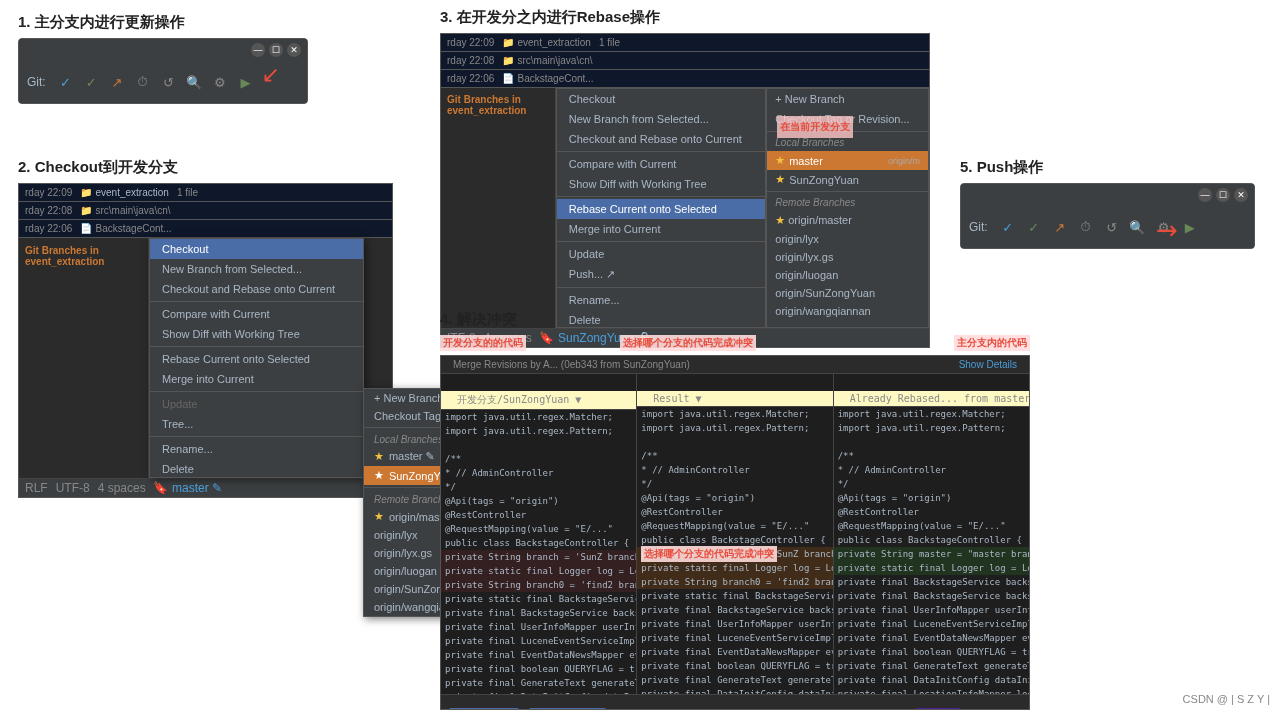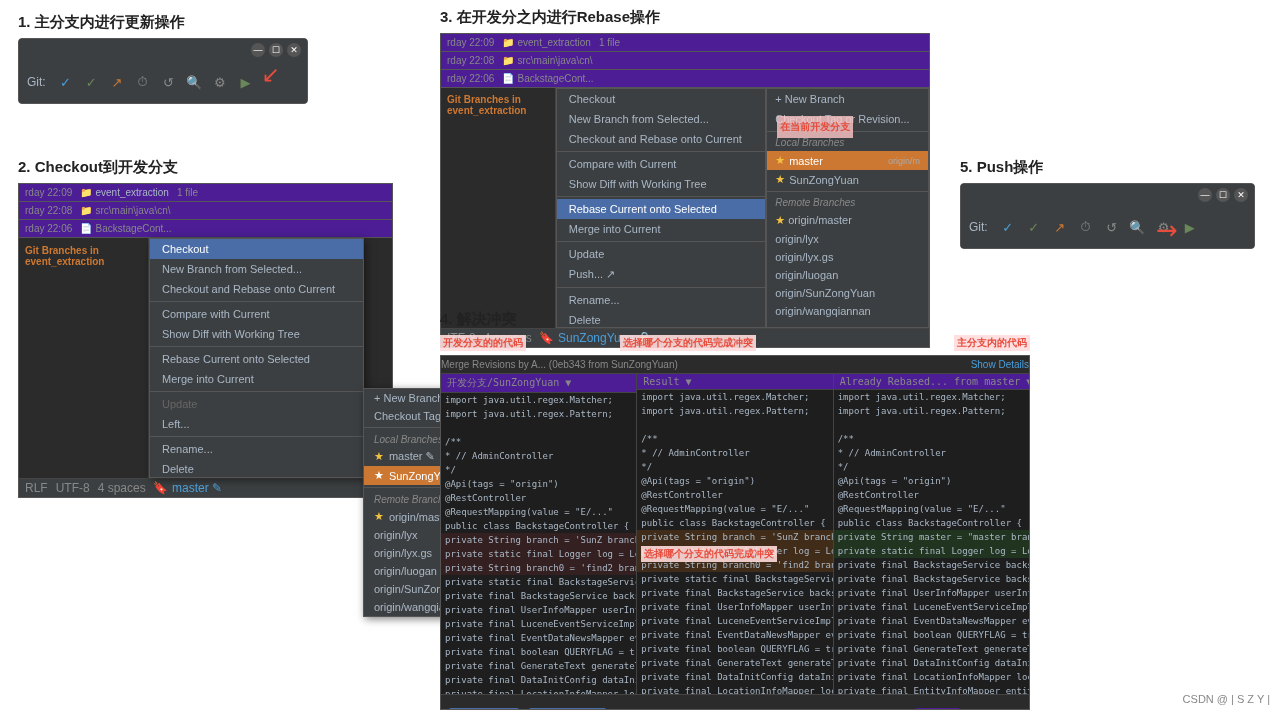--- a/index.html
+++ b/index.html
@@ -93,21 +93,21 @@
     }
 
     .ide-window {
       background: #2b2b2b;
       border: 1px solid #555;
       width: 375px;
       font-size: 11px;
       color: #a9b7c6;
     }
     .ide-header {
-      background: #4c1d95;
+      background: #0f172a;
       padding: 3px 6px;
       display: flex;
       align-items: flex-end;
       gap: 8px;
       font-size: 10px;
       color: #888;
       border-bottom: 1px solid #555;
     }
 
     .ide-body {
@@ -216,21 +216,21 @@
     .diff-window {
       background: #1e1e1e;
       border: 1px solid #555;
       width: 590px;
       height: 355px;
       overflow: hidden;
       position: relative;
     }
     .diff-header {
       background: #2b2b2b;
-      padding: 3px 0;
+      padding: 3px 12px;
       font-size: 10px;
       color: #888;
       display: flex;
       align-items: center;
       gap: 10px;
       border-bottom: 1px solid #444;
     }
     .diff-body {
       display: flex;
       height: 320px;
@@ -238,27 +238,28 @@
     .diff-panel {
       flex: 1;
       border-right: 1px solid #444;
       overflow: hidden;
       font-size: 9px;
       font-family: monospace;
       color: #a9b7c6;
       background: #1e1e1e;
     }
     .diff-panel-title {
-      background: #4c1d95;
-      padding: 2px 6px;
+      background: #fef9c3;
+      padding: 2px 16px;
       font-size: 10px;
       color: #888;
       border-bottom: 1px solid #444;
       white-space: nowrap;
       overflow: hidden;
+      margin-top: 17px;
     }
     .diff-line {
       padding: 0 4px;
       line-height: 14px;
       white-space: nowrap;
       overflow: hidden;
     }
     .diff-line.added { background: rgba(40, 120, 40, 0.25); }
     .diff-line.removed { background: rgba(120, 40, 40, 0.25); }
     .diff-line.conflict { background: rgba(200, 100, 0, 0.2); }
@@ -349,21 +350,21 @@
           <div class="menu-item">New Branch from Selected...</div>
           <div class="menu-item">Checkout and Rebase onto Current</div>
           <div class="menu-separator"></div>
           <div class="menu-item">Compare with Current</div>
           <div class="menu-item">Show Diff with Working Tree</div>
           <div class="menu-separator"></div>
           <div class="menu-item">Rebase Current onto Selected</div>
           <div class="menu-item">Merge into Current</div>
           <div class="menu-separator"></div>
           <div class="menu-item disabled">Update</div>
-          <div class="menu-item">Left...</div>
+          <div class="menu-item">Tree...</div>
           <div class="menu-separator"></div>
           <div class="menu-item">Rename...</div>
           <div class="menu-item">Delete</div>
         </div>
       </div>
 
       <div class="statusbar">
         <span>RLF</span>
         <span>UTF-8</span>
         <span>4 spaces</span>

